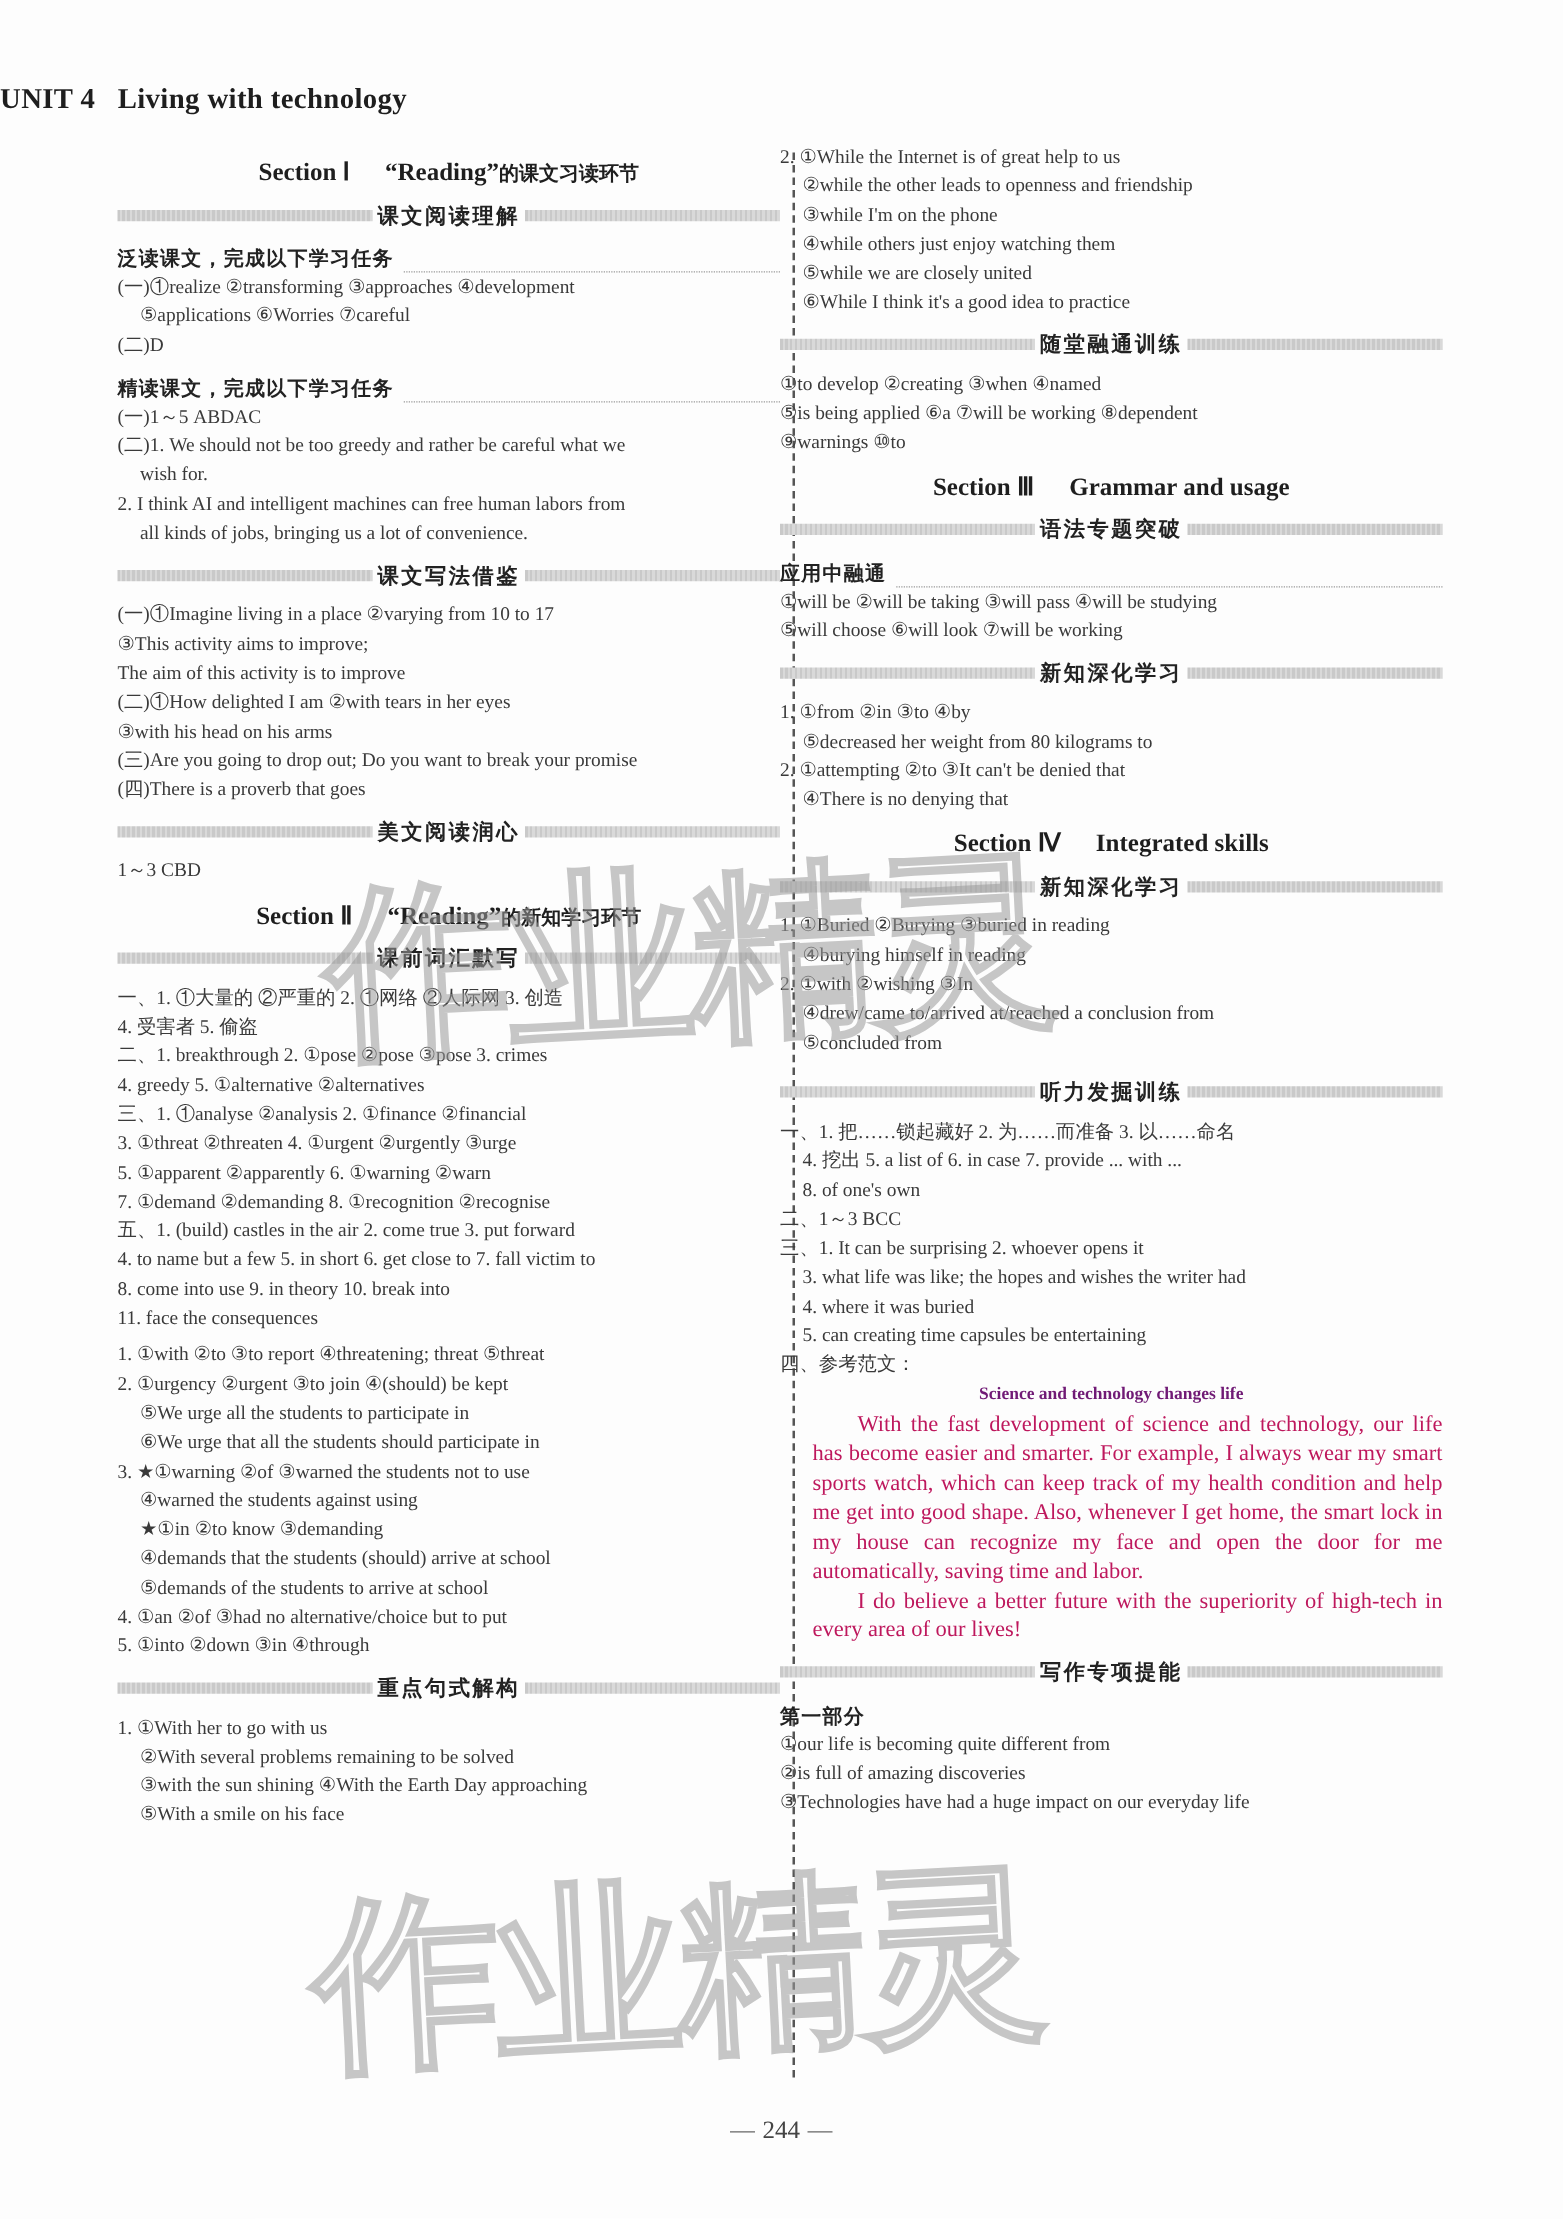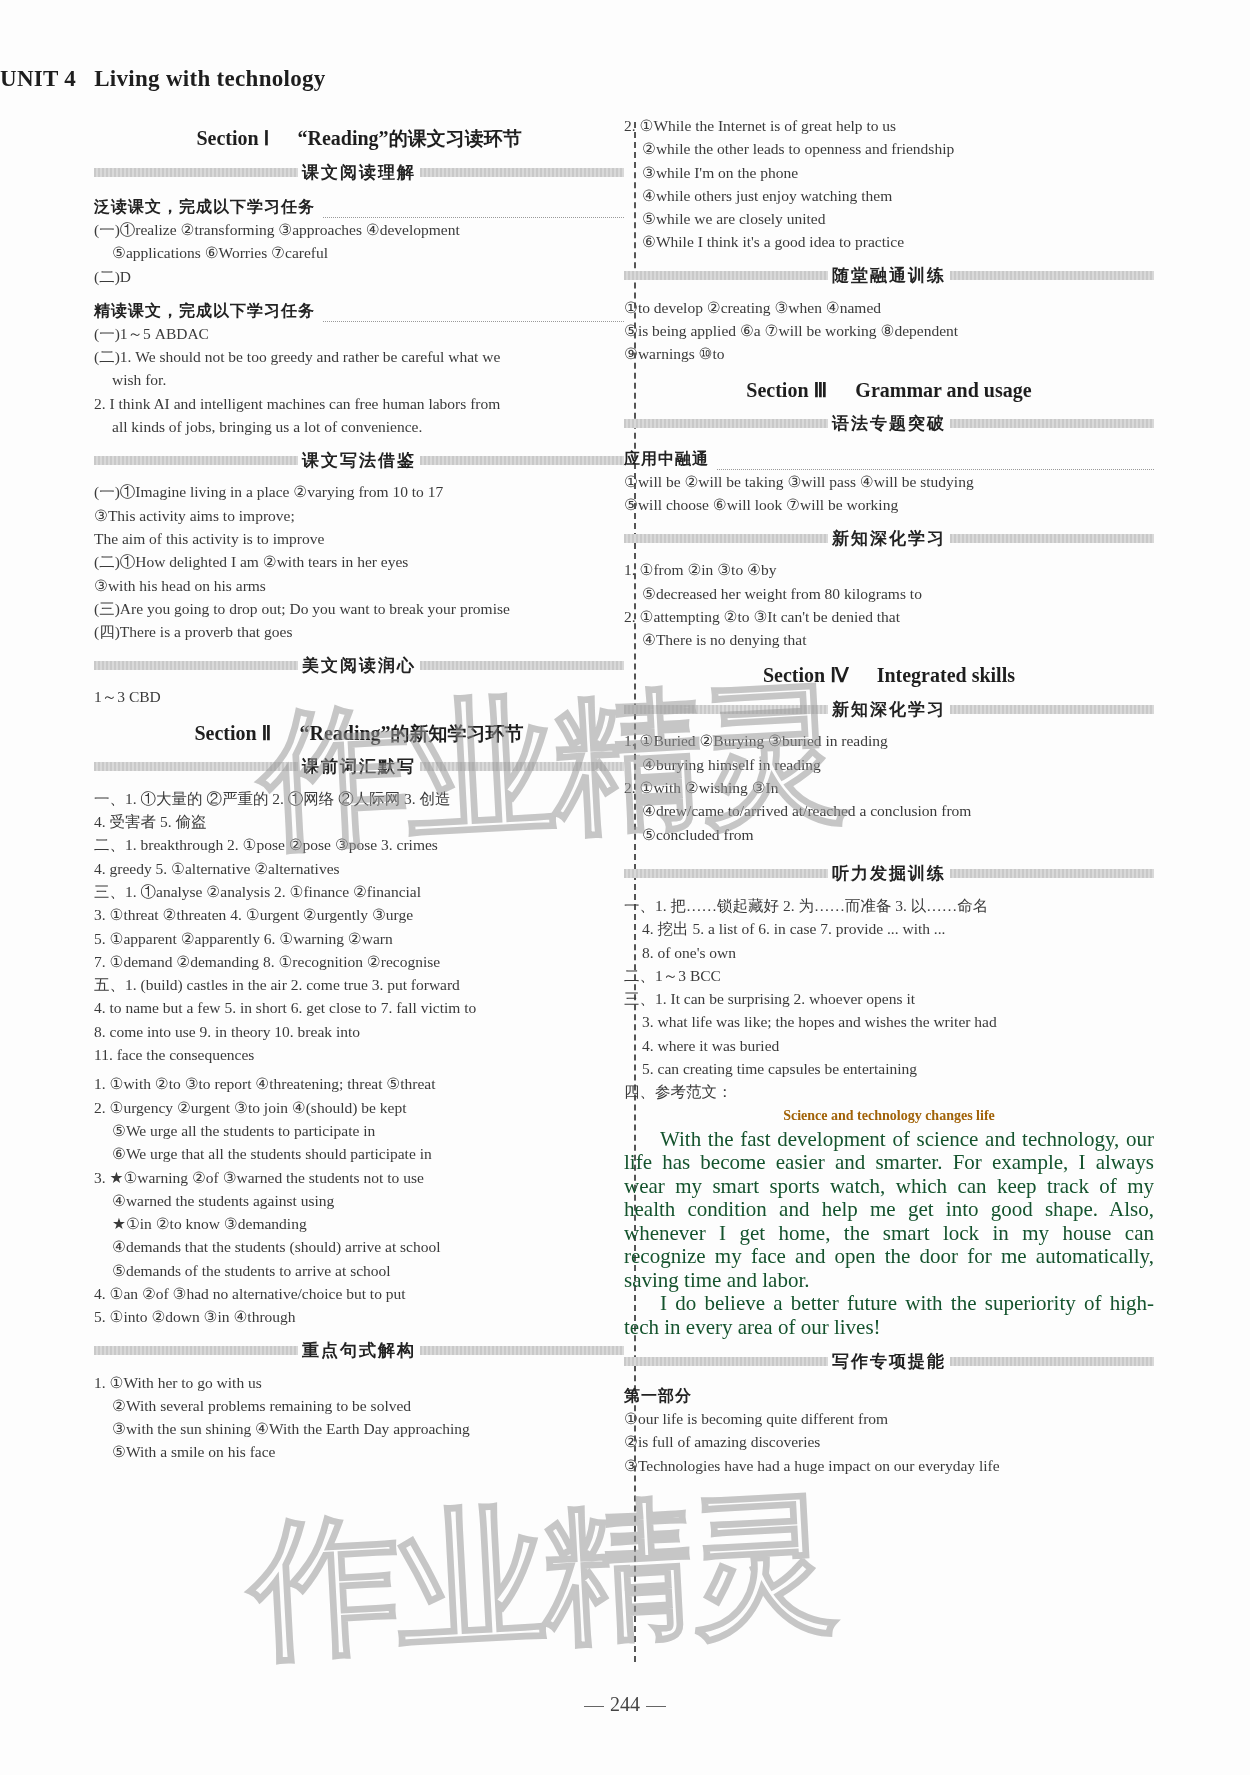--- a/index.html
+++ b/index.html
@@ -29,21 +29,21 @@
   .divider {
     position: absolute; left: 634px; top: 122px; height: 1540px;
     border-left: 2px dashed #555;
     width: 0;
   }
   .section-title {
     text-align: center; font-weight: bold; font-size: 20px;
     color: #1e1e1e; height: 36px; line-height: 36px;
     font-family: "Liberation Serif", serif;
   }
-  .section-title .cn { font-family: "DejaVu Sans", sans-serif; font-weight: bold; font-size: 19px; }
+  .section-title .cn { font-family: "DejaVu Sans", sans-serif; font-weight: bold; font-size: 16px; }
   .section-title .gap { display: inline-block; width: 28px; }
   .bar {
     display: flex; align-items: center; height: 28px; margin: 2px 0 6px 0;
   }
   .bar .line {
     flex: 1; height: 9px;
     background: repeating-linear-gradient(90deg, #c9c9c9 0 2px, #d9d9d9 2px 4px);
   }
   .bar .label {
     padding: 0 4px; font-family: "DejaVu Sans", sans-serif; font-weight: bold;
@@ -57,25 +57,26 @@
     letter-spacing: 1px; white-space: nowrap;
   }
   .subhead .dots {
     flex: 1; margin-left: 8px; border-bottom: 1px dotted #999; height: 0; margin-top: 2px;
   }
   .line-text {
     font-size: 15.5px; line-height: 23.3px; color: #3a3a3a; white-space: nowrap;
   }
   .line-text.indent { padding-left: 18px; }
   .essay-title {
-    text-align: center; font-weight: bold; font-size: 14px; line-height: 24px; color: #a16207;
+    text-align: center; font-weight: bold; font-size: 14px; line-height: 24px; color: #701a75;
   }
   .para {
-    font-size: 21px; line-height: 23.5px; color: #14532d; text-align: justify;
+    font-size: 18px; line-height: 23.5px; color: #be185d; text-align: justify;
     text-indent: 36px;
+    margin-left: 26px;
   }
   .page-number {
     position: absolute; top: 1693px; left: 0; width: 1250px; text-align: center;
     font-size: 20px; color: #444;
   }
   .page-number::before, .page-number::after {
     content: ""; display: inline-block; width: 20px; border-top: 1px solid #666;
     vertical-align: middle; margin: 0 6px;
   }
   .watermark {

